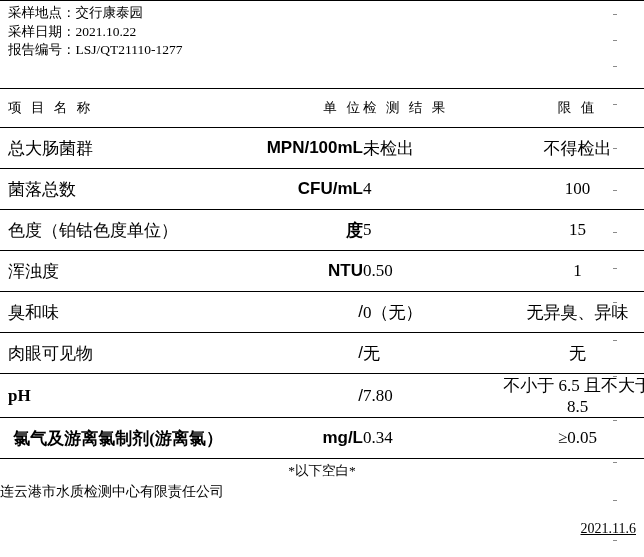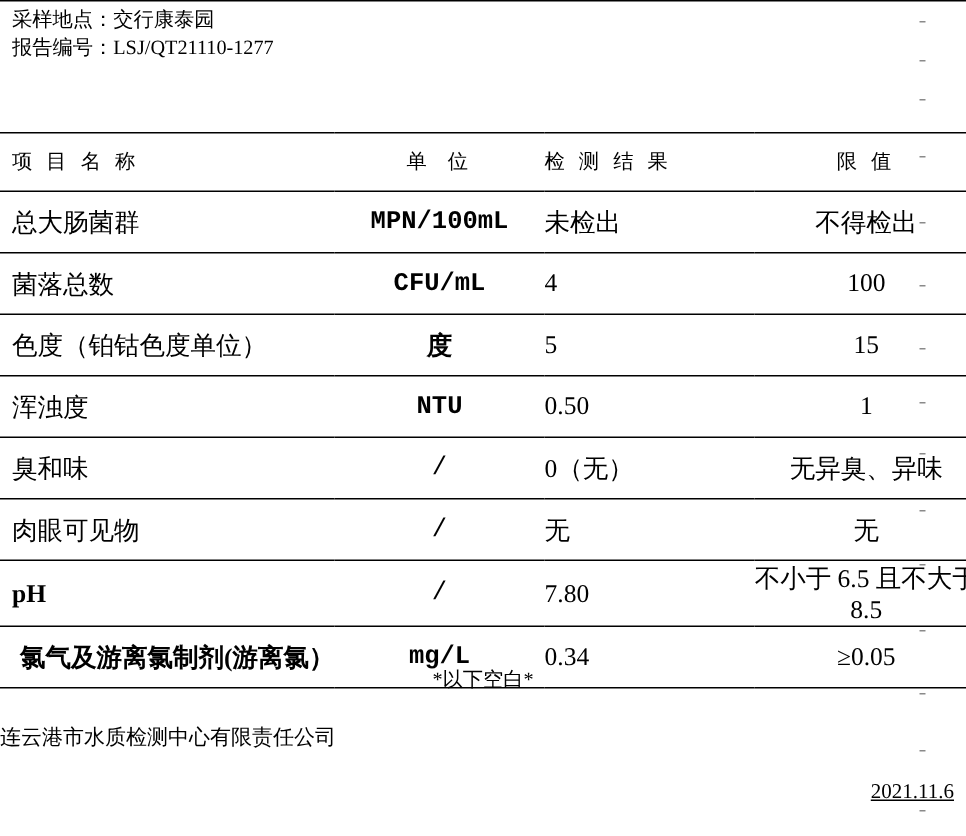--- a/index.html
+++ b/index.html
@@ -75,22 +75,22 @@
     height: 38px;
     font-size: 13.5px;
   }
   .c-name {
     width: 215px;
     padding-left: 8px !important;
     text-align: left;
   }
   .c-unit {
     width: 140px;
-    text-align: center;
-    font-family: Liberation Mono, monospace;
+    text-align: right;
+    font-family: Liberation Sans, sans-serif;
   }
   .c-result {
     width: 140px;
   }
   .c-limit {
     width: 149px;
     text-align: center;
   }
   .head .c-name {
     letter-spacing: 3px;
@@ -104,21 +104,21 @@
   .bold {
     font-weight: bold;
   }
   .small {
     font-size: 12.5px;
     text-align: right;
   }
   .footer-blank {
     position: absolute;
     left: 0;
-    top: 444px;
+    top: 462px;
     width: 644px;
     text-align: center;
     font-size: 13.5px;
   }
   .footer-company {
     position: absolute;
     left: 0;
     top: 483px;
     width: 640px;
     font-size: 14px;
@@ -156,20 +156,23 @@
 </head>
 <body>
 
 <div class="page">
 
   <div class="top-rule"></div>
 
   <div class="header">
     <div class="header-line">
       <span class="lbl">采样地点：</span><span class="val">交行康泰园</span>
+    </div>
+    <div class="header-line">
+      <span class="lbl">采样日期：</span><span class="val mono-val">2021.10.22</span>
     </div>
     <div class="header-line">
       <span class="lbl">报告编号：</span><span class="val mono-val">LSJ/QT21110-1277</span>
     </div>
   </div>
 
   <div class="table-wrap">
     <table class="report">
       <tbody>
         <tr class="head">

